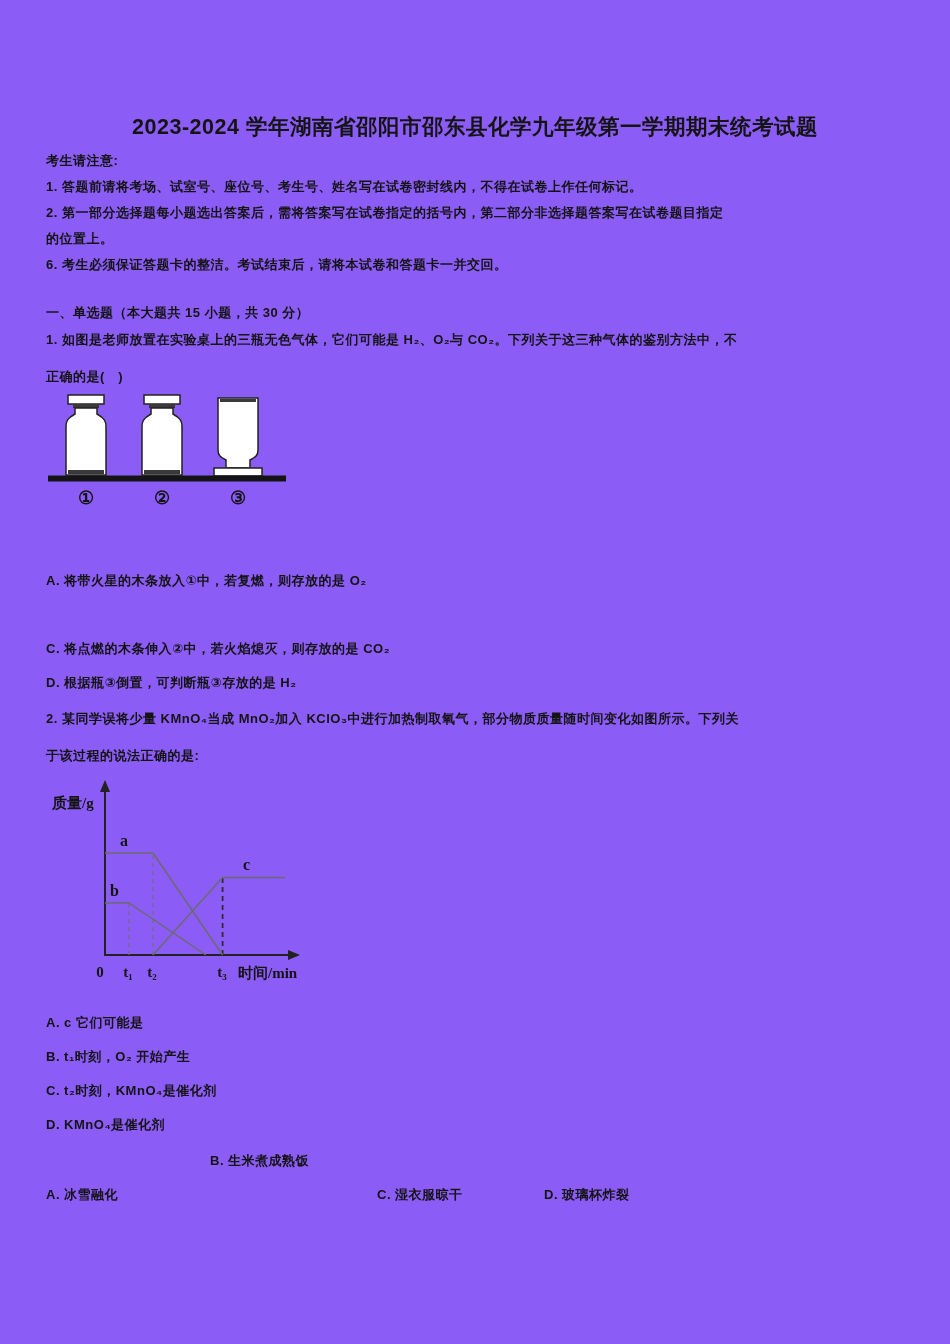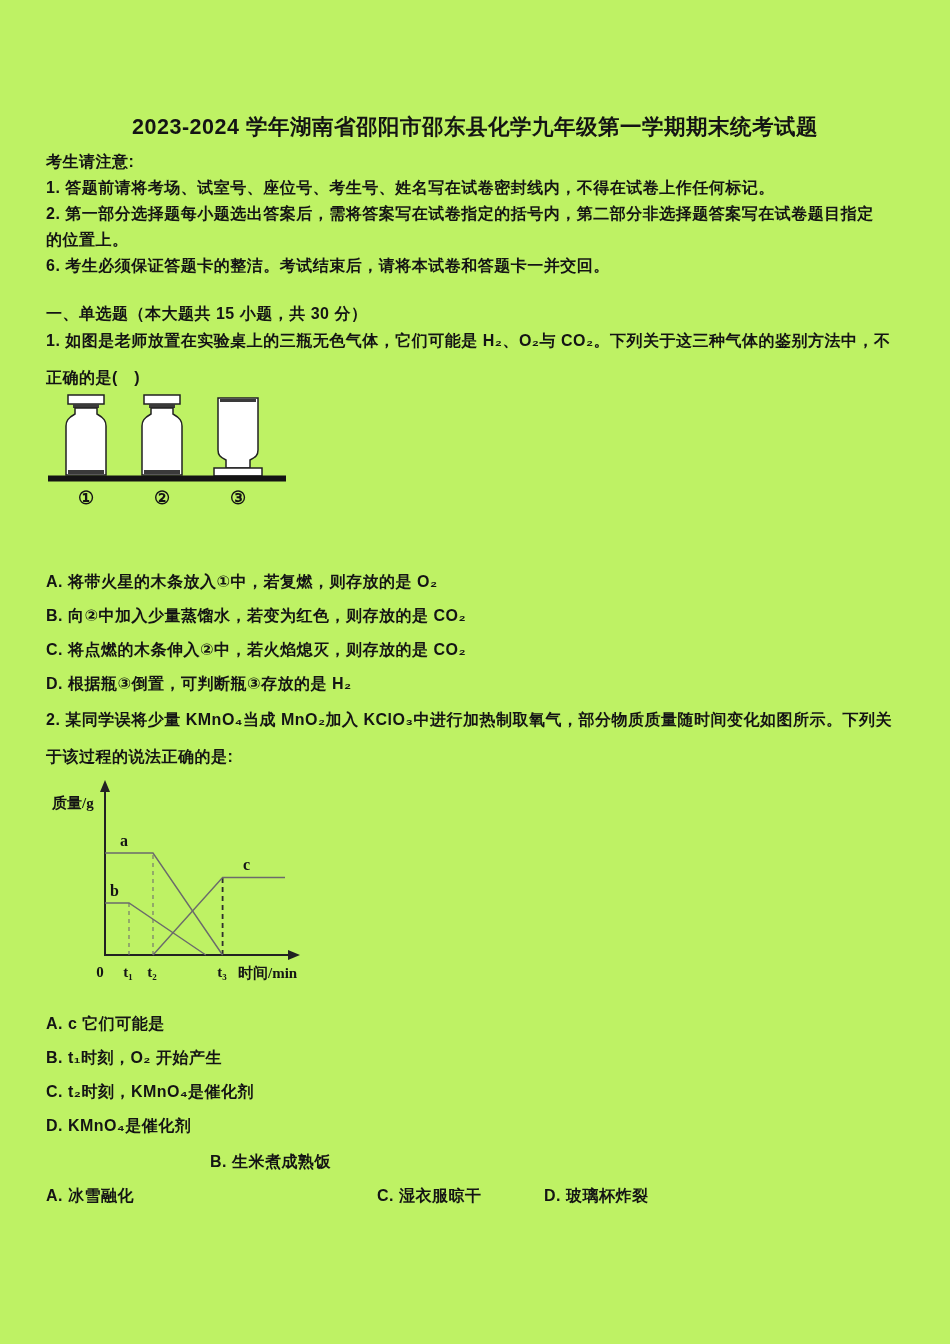--- a/index.html
+++ b/index.html
@@ -1,21 +1,21 @@
 <!DOCTYPE html>
 <html><head>
 <meta charset="utf-8">
 <style>
   html,body{margin:0;padding:0;background:#e8e8e8;}
   .page{
-    position:relative;width:950px;height:1344px;background:#bef264;
+    position:relative;width:950px;height:1344px;background:#8b5cf6;
     font-family:"Liberation Sans","DejaVu Sans",sans-serif;
     color:#141414;overflow:hidden;margin:0 auto;
   }
-  .line{position:absolute;white-space:nowrap;font-size:16px;font-weight:600;letter-spacing:0.5px;}
+  .line{position:absolute;white-space:nowrap;font-size:13px;font-weight:600;letter-spacing:0.5px;}
   .title{
     position:absolute;left:0;top:112px;width:100%;text-align:center;
     font-size:21.5px;font-weight:bold;letter-spacing:0.5px;
   }
   .notice-header{font-weight:bold;}
   .opt-row span{position:absolute;white-space:nowrap;}
   svg text{font-family:"Liberation Serif","DejaVu Serif",serif;font-weight:600;fill:#141414;}
   .figure-box{position:absolute;}
 </style>
 </head>
@@ -61,21 +61,20 @@
 
       <line x1="2" y1="90.5" x2="240" y2="90.5" stroke="#141414" stroke-width="6"></line>
 
       <text x="40" y="116" font-size="18" text-anchor="middle">①</text>
       <text x="116" y="116" font-size="18" text-anchor="middle">②</text>
       <text x="192" y="116" font-size="18" text-anchor="middle">③</text>
     </svg>
   </div>
 
   <div class="line" style="left:46px;top:572px;">A. 将带火星的木条放入①中，若复燃，则存放的是 O₂</div>
-  <div class="line" style="left:46px;top:606px;">B. 向②中加入少量蒸馏水，若变为红色，则存放的是 CO₂</div>
   <div class="line" style="left:46px;top:640px;">C. 将点燃的木条伸入②中，若火焰熄灭，则存放的是 CO₂</div>
   <div class="line" style="left:46px;top:674px;">D. 根据瓶③倒置，可判断瓶③存放的是 H₂</div>
 
   <div class="line" style="left:46px;top:710px;">2. 某同学误将少量 KMnO₄当成 MnO₂加入 KClO₃中进行加热制取氧气，部分物质质量随时间变化如图所示。下列关</div>
   <div class="line" style="left:46px;top:747px;">于该过程的说法正确的是:</div>
 
   <div class="figure-box" style="left:50px;top:778px;">
     <svg id="mass-time-chart" width="330" height="215" viewBox="0 0 330 215">
 
       <line x1="55" y1="8" x2="55" y2="178" stroke="#222" stroke-width="2"></line>

